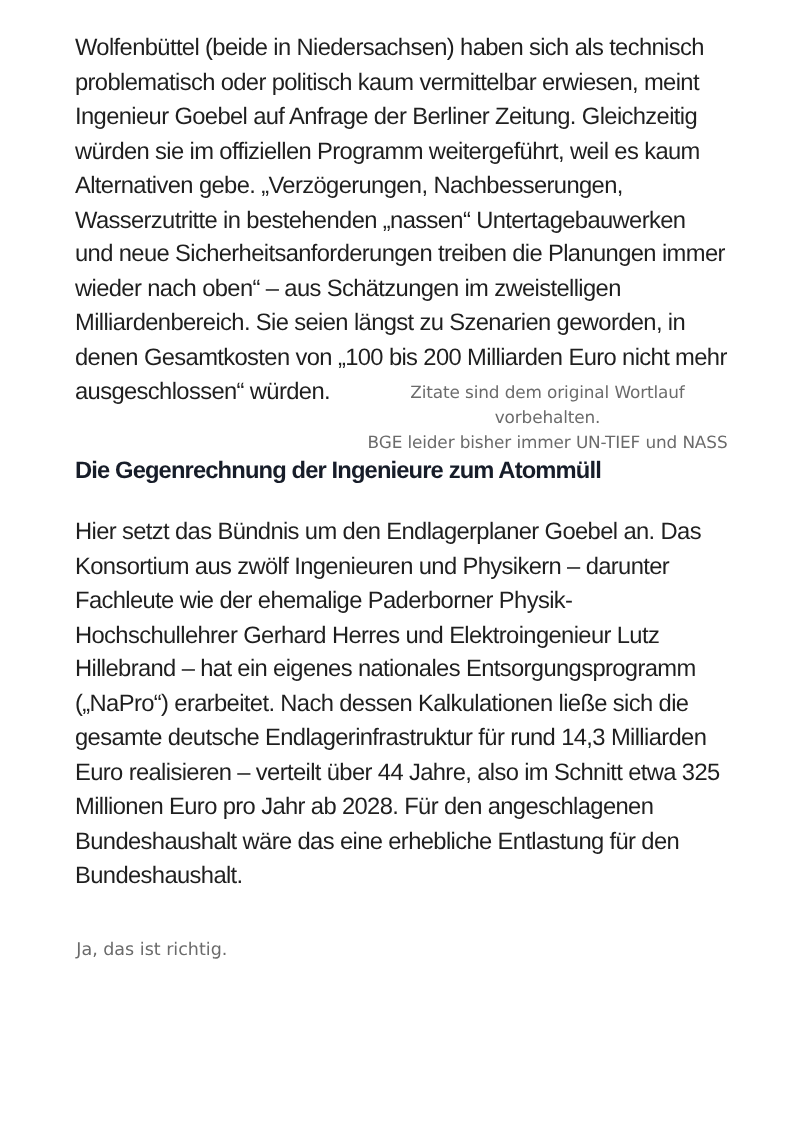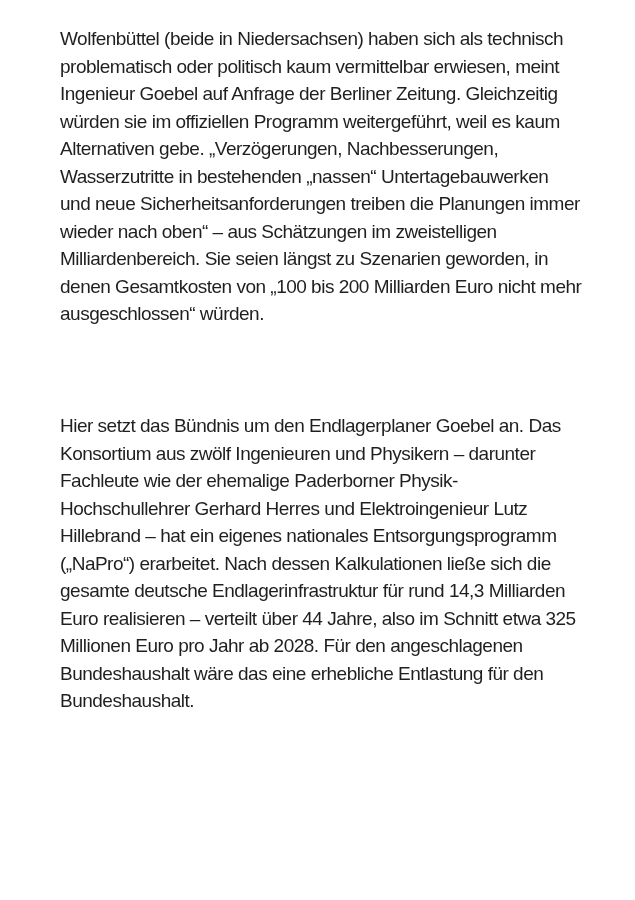--- a/index.html
+++ b/index.html
@@ -77,28 +77,32 @@
 Ingenieur Goebel auf Anfrage der Berliner Zeitung. Gleichzeitig
 würden sie im offiziellen Programm weitergeführt, weil es kaum
 Alternativen gebe. „Verzögerungen, Nachbesserungen,
 Wasserzutritte in bestehenden „nassen“ Untertagebauwerken
 und neue Sicherheitsanforderungen treiben die Planungen immer
 wieder nach oben“ – aus Schätzungen im zweistelligen
 Milliardenbereich. Sie seien längst zu Szenarien geworden, in
 denen Gesamtkosten von „100 bis 200 Milliarden Euro nicht mehr
 ausgeschlossen“ würden.</p>
 
+  <p class="margin-note-quote">Zitate sind dem original Wortlauf vorbehalten.
+BGE leider bisher immer UN-TIEF und NASS</p>
 
+  <h2 class="section-heading">Die Gegenrechnung der Ingenieure zum Atommüll</h2>
 
   <p class="body-par paragraph-2">Hier setzt das Bündnis um den Endlagerplaner Goebel an. Das
 Konsortium aus zwölf Ingenieuren und Physikern – darunter
 Fachleute wie der ehemalige Paderborner Physik-
 Hochschullehrer Gerhard Herres und Elektroingenieur Lutz
 Hillebrand – hat ein eigenes nationales Entsorgungsprogramm
 („NaPro“) erarbeitet. Nach dessen Kalkulationen ließe sich die
 gesamte deutsche Endlagerinfrastruktur für rund 14,3 Milliarden
 Euro realisieren – verteilt über 44 Jahre, also im Schnitt etwa 325
 Millionen Euro pro Jahr ab 2028. Für den angeschlagenen
 Bundeshaushalt wäre das eine erhebliche Entlastung für den
 Bundeshaushalt.</p>
 
+  <p class="margin-note-confirmation">Ja, das ist richtig.</p>
 
 </div>
 
 </body></html>

